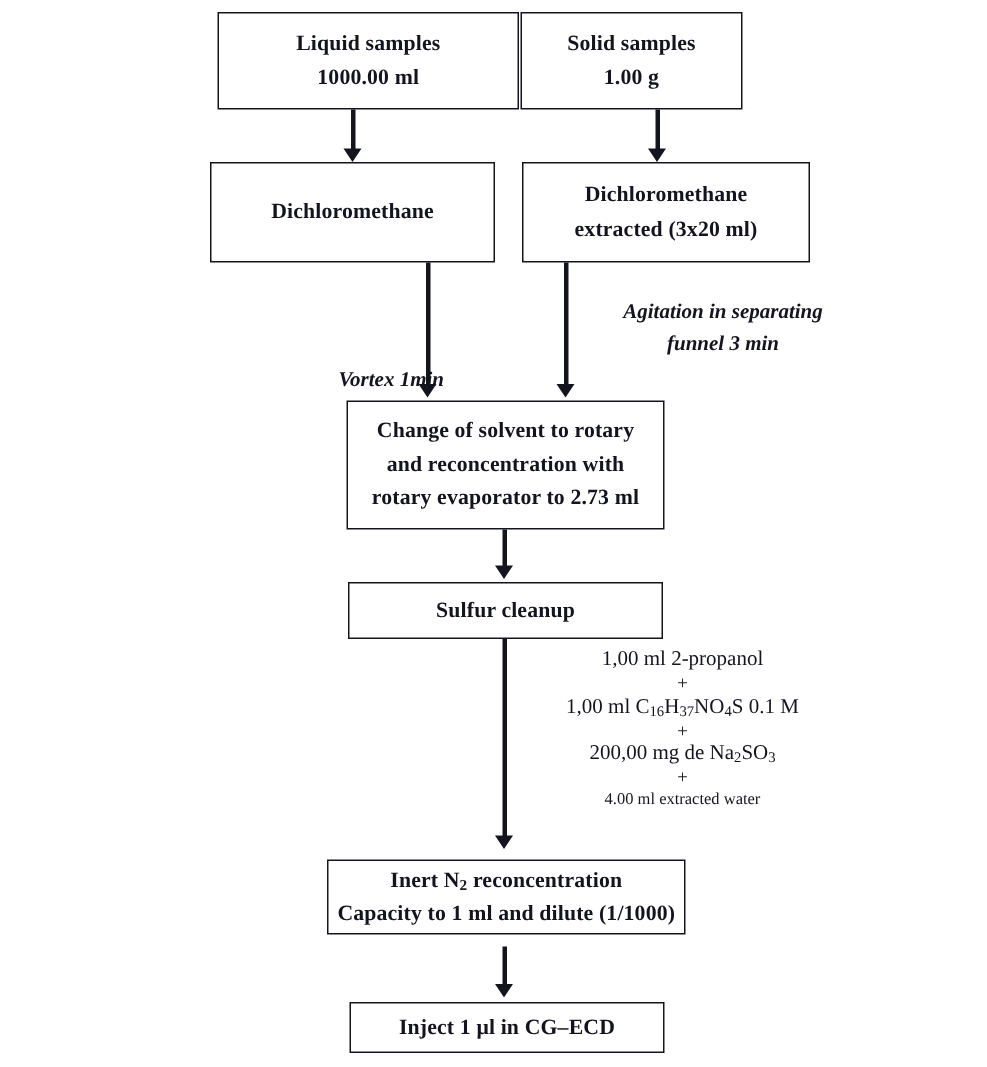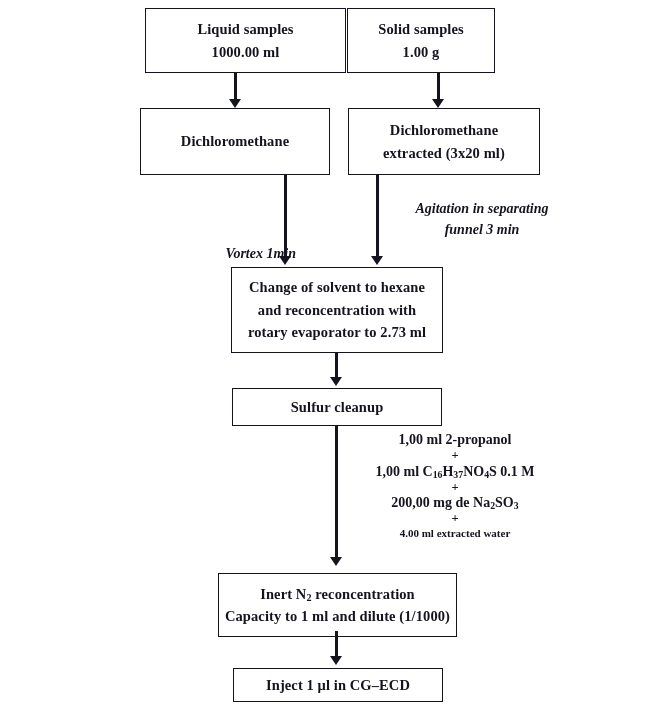--- a/index.html
+++ b/index.html
@@ -50,21 +50,21 @@
     font-weight: bold;
     font-size: 14px;
     line-height: 1.5;
     text-align: center;
     white-space: nowrap;
     color: #14141f;
     font-style: italic;
   }
   .reagents {
     position: absolute;
-    font-weight: bold;
+    font-weight: normal;
     font-size: 14px;
     line-height: 1.28;
     text-align: center;
     color: #14141f;
     white-space: nowrap;
   }
   .reagents .plus {
     font-size: 12.5px;
     line-height: 1.1;
     display: block;
@@ -115,21 +115,21 @@
   <div class="annot" style="left:186px; top:211px; width:110px; text-align:right;margin-top:32px;">
     <span>Vortex 1min</span>
   </div>
 
   <div class="annot" style="left:392px; top:198px; width:180px; text-align:center;">
     <span style="display:block">Agitation in separating</span>
     <span style="display:block">funnel 3 min</span>
   </div>
 
   <div class="box" style="left:231px; top:267px; width:212px; height:86px;">
-    <span class="ln">Change of solvent to hexane</span>
+    <span class="ln">Change of solvent to rotary</span>
     <span class="ln">and reconcentration with</span>
     <span class="ln">rotary evaporator to 2.73 ml</span>
   </div>
 
   <div class="vline" style="left:335px; top:353px; height:27px;"></div>
   <div class="arrowhead" style="left:330px; top:377px;"></div>
 
   <div class="box" style="left:232px; top:388px; width:210px; height:38px;">
     <span class="ln">Sulfur cleanup</span>
   </div>
@@ -140,21 +140,21 @@
   <div class="reagents" style="left:355px; top:431px; width:200px;">
     <span class="rg">1,00 ml 2-propanol</span>
     <span class="plus">+</span>
     <span class="rg"><span>1,00 ml C</span><sub>16</sub><span>H</span><sub>37</sub><span>NO</span><sub>4</sub><span>S 0.1 M</span></span>
     <span class="plus">+</span>
     <span class="rg"><span>200,00 mg de Na</span><sub>2</sub><span>SO</span><sub>3</sub></span>
     <span class="plus">+</span>
     <span class="rg" style="font-size:11px;">4.00 ml extracted water</span>
   </div>
 
-  <div class="box" style="left:218px; top:573px; width:239px; height:64px;">
+  <div class="box" style="left:218px; top:573px; width:239px; height:50px;">
     <span class="ln"><span>Inert N</span><sub>2</sub><span> reconcentration</span></span>
     <span class="ln">Capacity to 1 ml and dilute (1/1000)</span>
   </div>
 
   <div class="vline" style="left:335px; top:631px; height:28px;"></div>
   <div class="arrowhead" style="left:330px; top:656px;"></div>
 
   <div class="box" style="left:233px; top:668px; width:210px; height:34px;">
     <span class="ln">Inject 1 μl in CG–ECD</span>
   </div>

